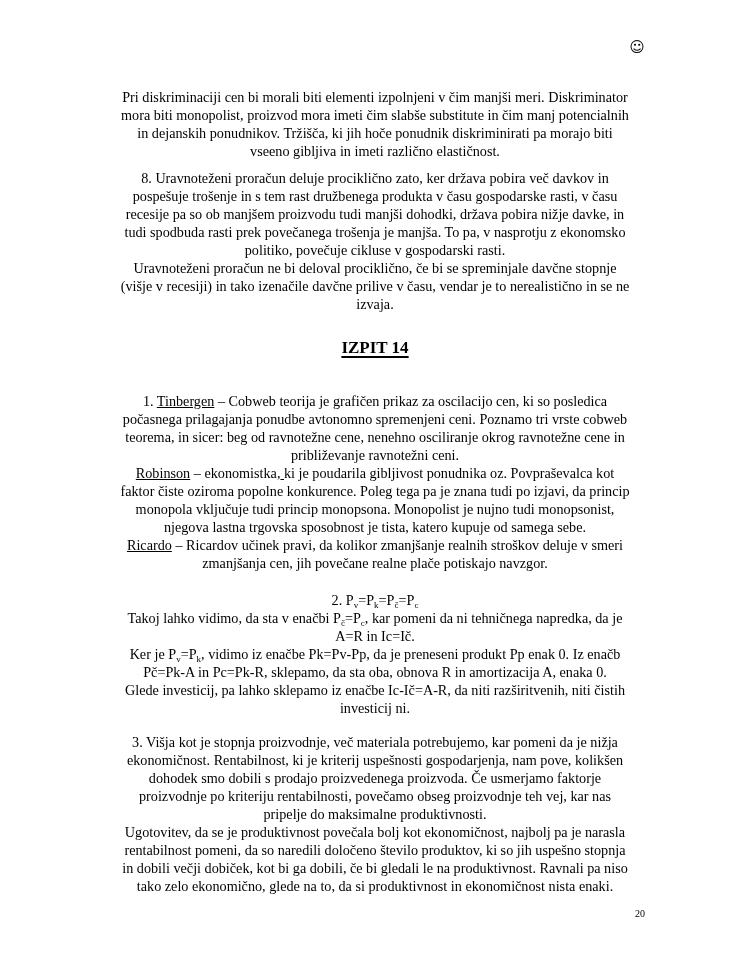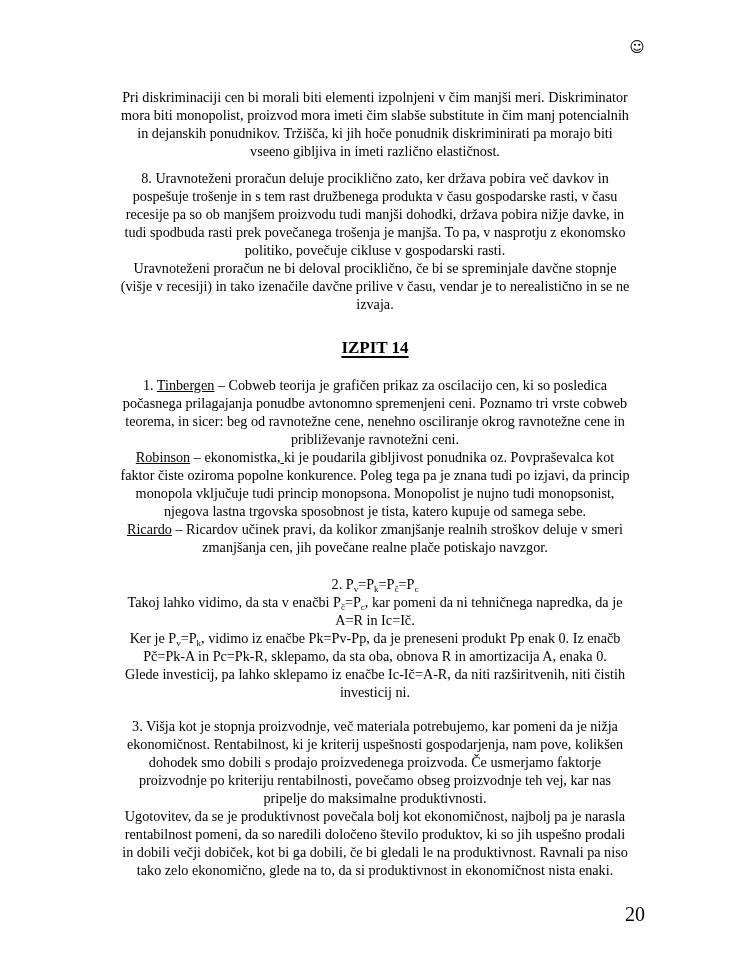--- a/index.html
+++ b/index.html
@@ -50,28 +50,28 @@
     text-underline-offset: 3px;
   }
   .sub {
     font-size: 9px;
     vertical-align: -2.5px;
   }
   
   [data-name="para-price-discrimination"]   { margin-top: 30px; }
   [data-name="para-balanced-budget"]        { margin-top: 9px; }
   [data-name="heading-izpit-14"]            { margin-top: 22px; }
-  [data-name="para-cobweb-economists"]      { margin-top: 15px; }
+  [data-name="para-cobweb-economists"]      { margin-top: 31px; }
   [data-name="para-price-equations"]        { margin-top: 19px;  }
   [data-name="para-production-efficiency"]  { margin-top: 16px; }
   .footer {
     position: absolute;
     top: 905px;
     right: 105px;
-    font-size: 20px;
+    font-size: 10px;
     line-height: 18px;
   }
 </style>
 </head>
 <body>
 
 <div class="page" data-name="document-page">
   <div class="content" data-name="page-content">
     <div class="smiley-row" data-name="smiley-row">
       <span data-name="smiley-face-icon">☺</span>
@@ -117,21 +117,21 @@
           <div class="line" data-name="text-line"><span class="run" data-name="text-run">Glede investicij, pa lahko sklepamo iz enačbe Ic-Ič=A-R, da niti razširitvenih, niti čistih</span></div>
           <div class="line" data-name="text-line"><span class="run" data-name="text-run">investicij ni.</span></div>
         </div>
         <div class="block para-block" data-name="para-production-efficiency">
           <div class="line" data-name="text-line"><span class="run" data-name="text-run">3. Višja kot je stopnja proizvodnje, več materiala potrebujemo, kar pomeni da je nižja</span></div>
           <div class="line" data-name="text-line"><span class="run" data-name="text-run">ekonomičnost. Rentabilnost, ki je kriterij uspešnosti gospodarjenja, nam pove, kolikšen</span></div>
           <div class="line" data-name="text-line"><span class="run" data-name="text-run">dohodek smo dobili s prodajo proizvedenega proizvoda. Če usmerjamo faktorje</span></div>
           <div class="line" data-name="text-line"><span class="run" data-name="text-run">proizvodnje po kriteriju rentabilnosti, povečamo obseg proizvodnje teh vej, kar nas</span></div>
           <div class="line" data-name="text-line"><span class="run" data-name="text-run">pripelje do maksimalne produktivnosti.</span></div>
           <div class="line" data-name="text-line"><span class="run" data-name="text-run">Ugotovitev, da se je produktivnost povečala bolj kot ekonomičnost, najbolj pa je narasla</span></div>
-          <div class="line" data-name="text-line"><span class="run" data-name="text-run">rentabilnost pomeni, da so naredili določeno število produktov, ki so jih uspešno prodali</span></div>
+          <div class="line" data-name="text-line"><span class="run" data-name="text-run">rentabilnost pomeni, da so naredili določeno število produktov, ki so jih uspešno stopnja</span></div>
           <div class="line" data-name="text-line"><span class="run" data-name="text-run">in dobili večji dobiček, kot bi ga dobili, če bi gledali le na produktivnost. Ravnali pa niso</span></div>
           <div class="line" data-name="text-line"><span class="run" data-name="text-run">tako zelo ekonomično, glede na to, da si produktivnost in ekonomičnost nista enaki.</span></div>
         </div>
       </div>
   </div>
   <div class="footer" data-name="page-footer">
     <span data-name="page-number">20</span>
   </div>
 </div>
 

